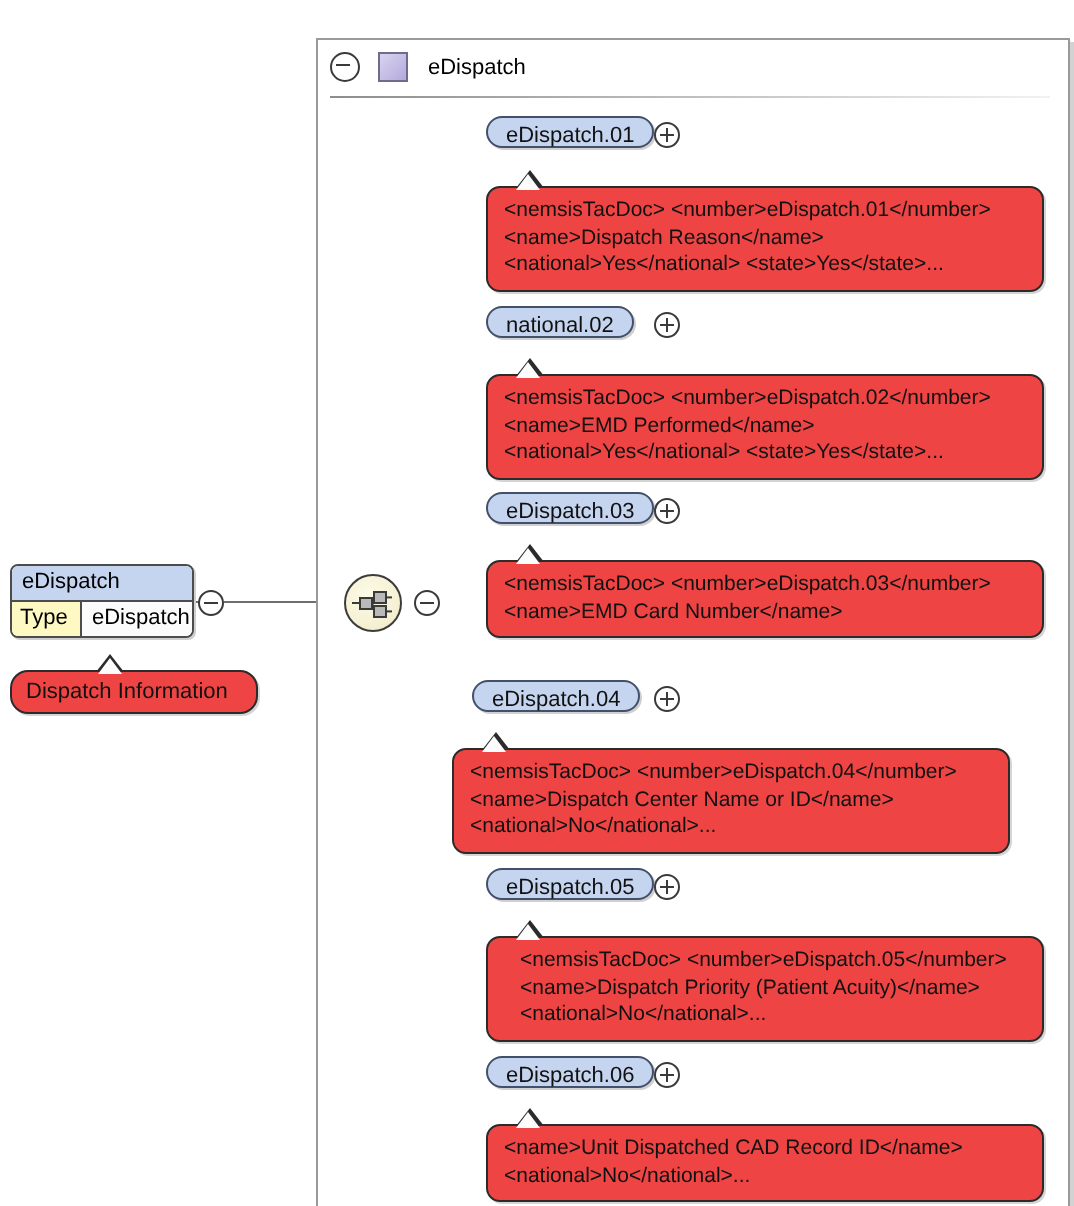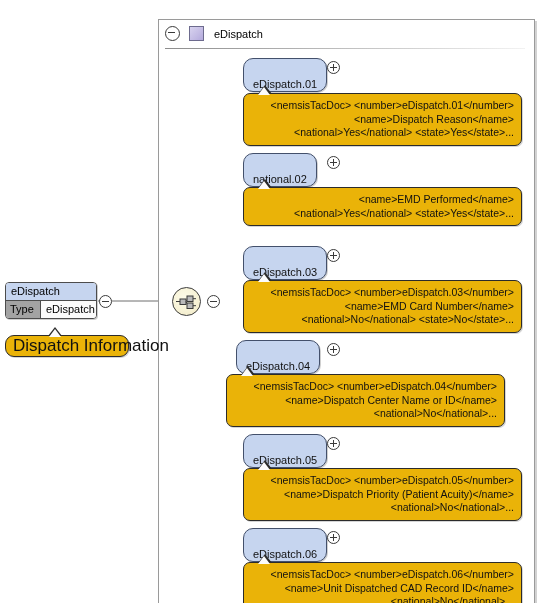--- a/index.html
+++ b/index.html
@@ -119,47 +119,46 @@
   }
   .root-box-row {
     display: flex;
     height: 17px;
     line-height: 17px;
     font-size: 11px;
   }
   .root-box-cell-k {
     width: 35px;
     padding-left: 4px;
-    background: #a3a3a3;
+    background: #fef9c3;
     border-right: 1px solid #4c4c4c;
     box-sizing: border-box;
     white-space: nowrap;
   }
   .root-box-cell-v {
     flex: 1;
     padding-left: 5px;
     background: #fbfbfb;
     box-sizing: border-box;
     white-space: nowrap;
   }
 
   
   .anno {
     position: absolute;
     border: 1px solid #2b2b2b;
     border-radius: 7px;
-    background: #eab308;
+    background: #ef4444;
     box-sizing: border-box;
     padding: 5px 7px 5px 8px;
     font-size: 10.5px;
     line-height: 13.5px;
     color: #111111;
     white-space: nowrap;
     box-shadow: 1px 1px 0 0 #d5d5d5;
-    text-align: right;
   }
   .anno .tail-o,
   .anno .tail-i {
     position: absolute;
     width: 0; height: 0;
     left: 14px;
   }
   .anno .tail-o {
     top: -9px;
     border-left: 7px solid transparent;
@@ -173,21 +172,21 @@
     border-bottom: 8px solid #fcfcfc;
   }
   .anno-line { display: block; }
 
   .anno-root {
     left: 5px;
     top: 318px;
     width: 124px;
     padding: 3px 6px 3px 7px;
     border-radius: 9px;
-    font-size: 17px;
+    font-size: 11px;
     line-height: 14px;
   }
   .anno-root .tail-o { left: 42px; }
   .anno-root .tail-i { left: 43px; }
 
   
   .seq-node {
     position: absolute;
     left: 172px;
     top: 270px;
@@ -229,21 +228,21 @@
     position: absolute;
     height: 16px;
     line-height: 19px;
     border: 1px solid #43506b;
     border-radius: 10px;
     background: #c6d5ef;
     font-size: 11px;
     color: #111111;
     text-align: center;
     box-sizing: border-box;
-    padding: 16px 9px;
+    padding: 0 9px;
     white-space: nowrap;
     box-shadow: 1px 1px 0 0 #d0d0d0;
   }
 </style>
 </head>
 <body>
 
 <div id="canvas">
 
   <svg id="wires" viewBox="0 0 537 603" width="537" height="603">
@@ -315,32 +314,32 @@
     <span class="anno-line">&lt;nemsisTacDoc&gt; &lt;number&gt;eDispatch.01&lt;/number&gt;</span>
     <span class="anno-line">&lt;name&gt;Dispatch Reason&lt;/name&gt;</span>
     <span class="anno-line">&lt;national&gt;Yes&lt;/national&gt;  &lt;state&gt;Yes&lt;/state&gt;...</span>
   </div>
 
   <div class="pill" style="left:243px; top:136px;">national.02</div>
   <div class="wire-toggle plus" style="left:327px; top:139px;"></div>
   <div class="anno" style="left:243px; top:170px; width:279px;">
     <span class="tail-o"></span>
     <span class="tail-i"></span>
+    <span class="anno-line">&lt;nemsisTacDoc&gt; &lt;number&gt;eDispatch.02&lt;/number&gt;</span>
     <span class="anno-line">&lt;name&gt;EMD Performed&lt;/name&gt;</span>
     <span class="anno-line">&lt;national&gt;Yes&lt;/national&gt;  &lt;state&gt;Yes&lt;/state&gt;...</span>
   </div>
 
   <div class="pill" style="left:243px; top:229px;">eDispatch.03</div>
   <div class="wire-toggle plus" style="left:327px; top:232px;"></div>
   <div class="anno" style="left:243px; top:263px; width:279px;">
     <span class="tail-o"></span>
     <span class="tail-i"></span>
     <span class="anno-line">&lt;nemsisTacDoc&gt; &lt;number&gt;eDispatch.03&lt;/number&gt;</span>
     <span class="anno-line">&lt;name&gt;EMD Card Number&lt;/name&gt;</span>
-    <span class="anno-line">&lt;national&gt;No&lt;/national&gt;  &lt;state&gt;No&lt;/state&gt;...</span>
   </div>
 
   <div class="pill" style="left:236px; top:323px;">eDispatch.04</div>
   <div class="wire-toggle plus" style="left:327px; top:326px;"></div>
   <div class="anno" style="left:226px; top:357px; width:279px;">
     <span class="tail-o"></span>
     <span class="tail-i"></span>
     <span class="anno-line">&lt;nemsisTacDoc&gt; &lt;number&gt;eDispatch.04&lt;/number&gt;</span>
     <span class="anno-line">&lt;name&gt;Dispatch Center Name or ID&lt;/name&gt;</span>
     <span class="anno-line">&lt;national&gt;No&lt;/national&gt;...</span>
@@ -354,18 +353,17 @@
     <span class="anno-line">&lt;nemsisTacDoc&gt; &lt;number&gt;eDispatch.05&lt;/number&gt;</span>
     <span class="anno-line">&lt;name&gt;Dispatch Priority (Patient Acuity)&lt;/name&gt;</span>
     <span class="anno-line">&lt;national&gt;No&lt;/national&gt;...</span>
   </div>
 
   <div class="pill" style="left:243px; top:511px;">eDispatch.06</div>
   <div class="wire-toggle plus" style="left:327px; top:514px;"></div>
   <div class="anno" style="left:243px; top:545px; width:279px;">
     <span class="tail-o"></span>
     <span class="tail-i"></span>
-    <span class="anno-line">&lt;nemsisTacDoc&gt; &lt;number&gt;eDispatch.06&lt;/number&gt;</span>
     <span class="anno-line">&lt;name&gt;Unit Dispatched CAD Record ID&lt;/name&gt;</span>
     <span class="anno-line">&lt;national&gt;No&lt;/national&gt;...</span>
   </div>
 
 </div>
 
 </body></html>

